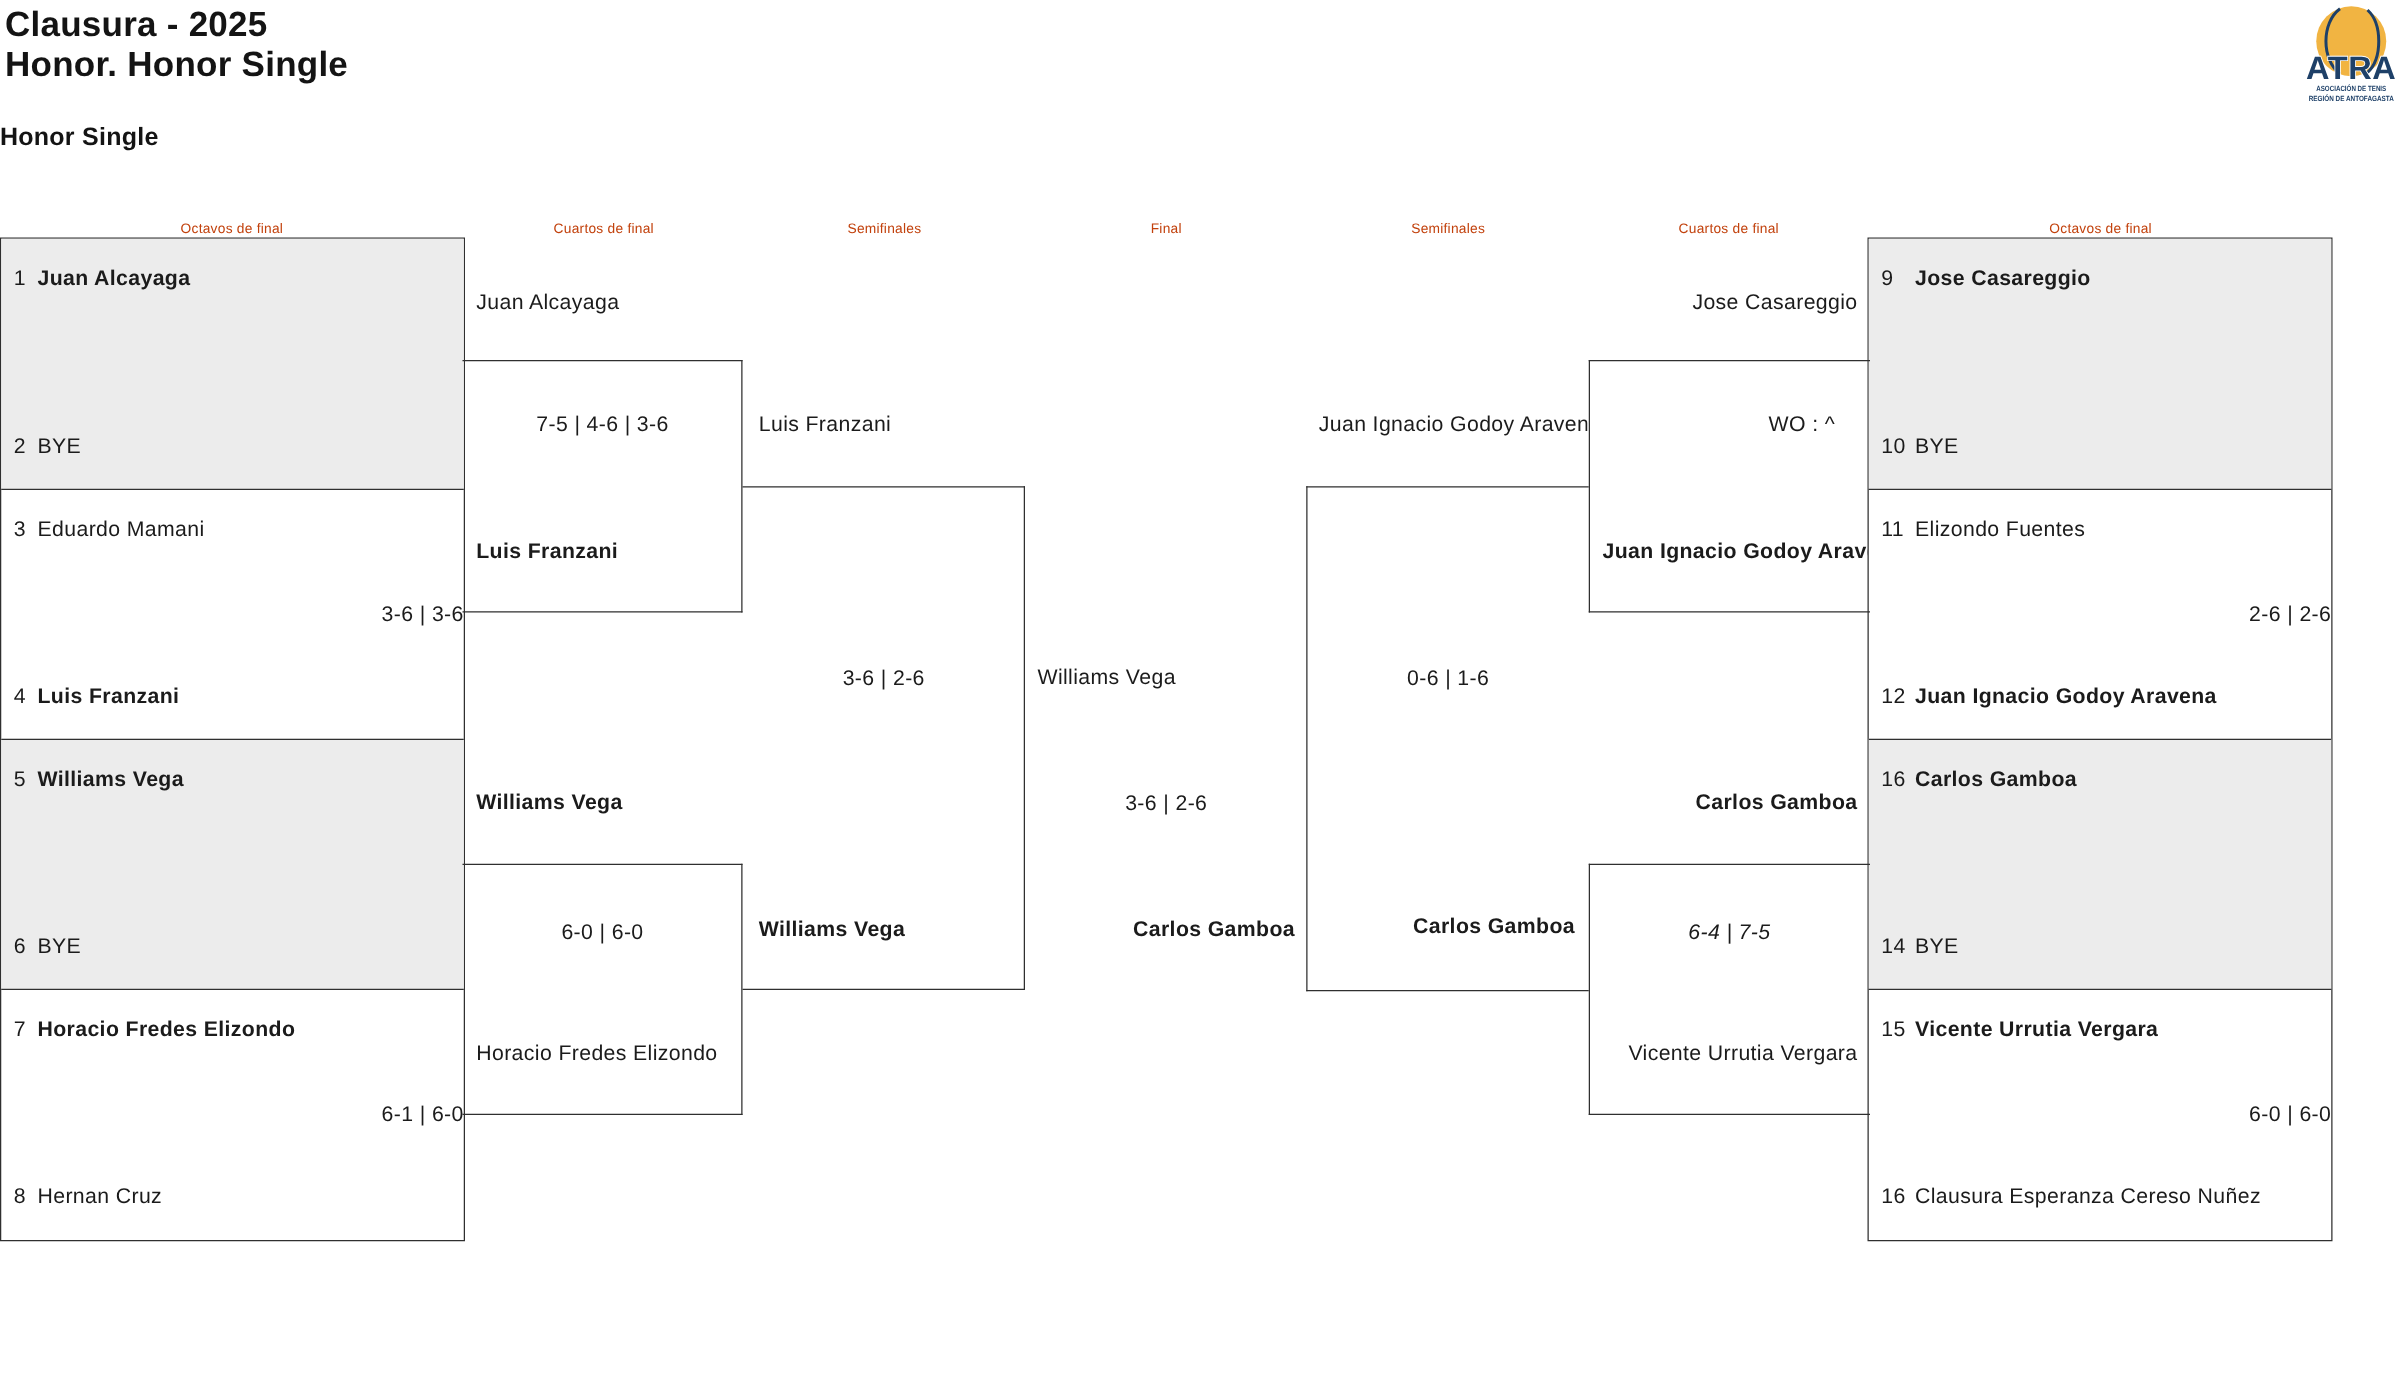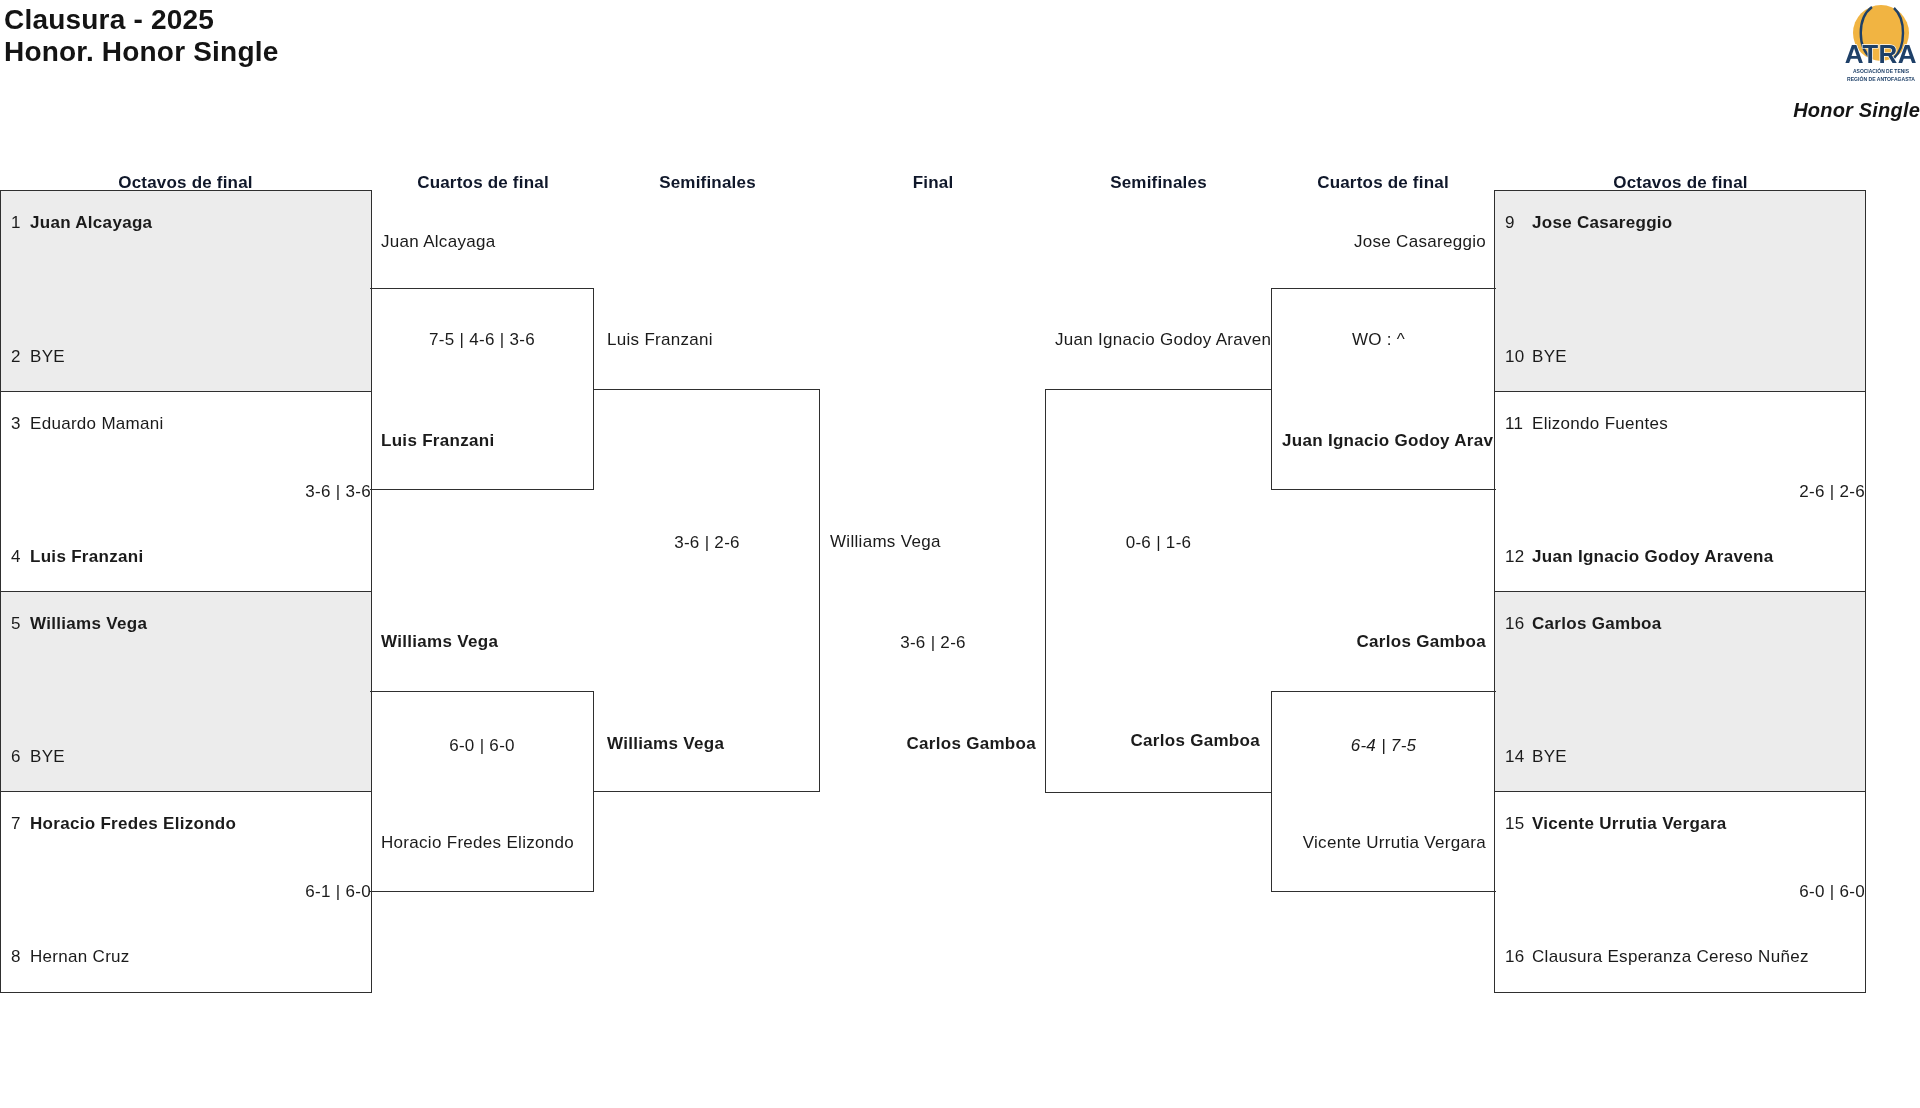--- a/index.html
+++ b/index.html
@@ -1,25 +1,25 @@
 <!DOCTYPE html>
 <html><head>
 <meta charset="utf-8">
 <style>
   html,body{margin:0;padding:0;background:#fff;}
   #canvas{position:relative;width:1920px;height:1108px;background:#ffffff;overflow:hidden;
           font-family:"Liberation Sans",sans-serif;color:#1b1b1b;}
 
   .page-title{position:absolute;left:4px;top:4px;font-size:28px;line-height:32px;
               font-weight:600;color:#141414;letter-spacing:.2px;}
-  .bracket-title{position:absolute;left:0;top:99px;width:1920px;text-align:right;
-                 font-size:20px;font-weight:600;color:#141414;letter-spacing:.2px;font-style:italic;}
+  .bracket-title{position:absolute;left:0;top:99px;width:1920px;text-align:left;
+                 font-size:20px;font-weight:600;color:#141414;letter-spacing:.2px;}
 
   .round-header{position:absolute;top:172px;height:22px;line-height:22px;text-align:center;
-                font-size:17px;font-weight:700;color:#0f172a;letter-spacing:.2px;}
+                font-size:11px;font-weight:400;color:#c2410c;letter-spacing:.2px;}
   #rh1{left:0;width:371px;}   #rh2{left:371px;width:224px;} #rh3{left:595px;width:225px;}
   #rh4{left:820px;width:226px;}#rh5{left:1046px;width:225px;}#rh6{left:1271px;width:224px;}
   #rh7{left:1495px;width:371px;}
 
   .r16{position:absolute;top:190px;width:372px;height:803px;border:1px solid #2f2f2f;
        box-sizing:border-box;background:#fff;}
   #r16-left{left:0;} #r16-right{left:1494px;}
   .match{position:relative;height:200px;box-sizing:border-box;}
   .match + .match{border-top:1px solid #2f2f2f;}
   .match.shaded{background:#ececec;}
@@ -193,20 +193,20 @@
 
   <div class="lbl" style="left:830px;top:532px;">Williams Vega</div>
   <div class="lbl center" style="left:820px;width:226px;top:633px;">3-6 | 2-6</div>
   <div class="lbl right win" style="left:819px;width:217px;top:734px;">Carlos Gamboa</div>
 
   <div class="lbl clip" style="left:1055px;width:215px;top:330px;">Juan Ignacio Godoy Aravena</div>
   <div class="lbl center" style="left:1045px;width:227px;top:533px;">0-6 | 1-6</div>
   <div class="lbl right win" style="left:1046px;width:214px;top:731px;">Carlos Gamboa</div>
 
   <div class="lbl right" style="left:1271px;width:215px;top:232px;">Jose Casareggio</div>
-  <div class="lbl center" style="left:1266px;width:225px;top:330px;">WO : ^</div>
+  <div class="lbl center" style="left:1329px;width:225px;top:330px;">WO : ^</div>
   <div class="lbl clip win" style="left:1282px;width:212px;top:431px;">Juan Ignacio Godoy Aravena</div>
 
   <div class="lbl right win" style="left:1271px;width:215px;top:632px;">Carlos Gamboa</div>
   <div class="lbl center" style="left:1271px;width:225px;top:736px;font-style:italic;">6-4 | 7-5</div>
   <div class="lbl right" style="left:1271px;width:215px;top:833px;">Vicente Urrutia Vergara</div>
 
 </div>
 
 </body></html>

